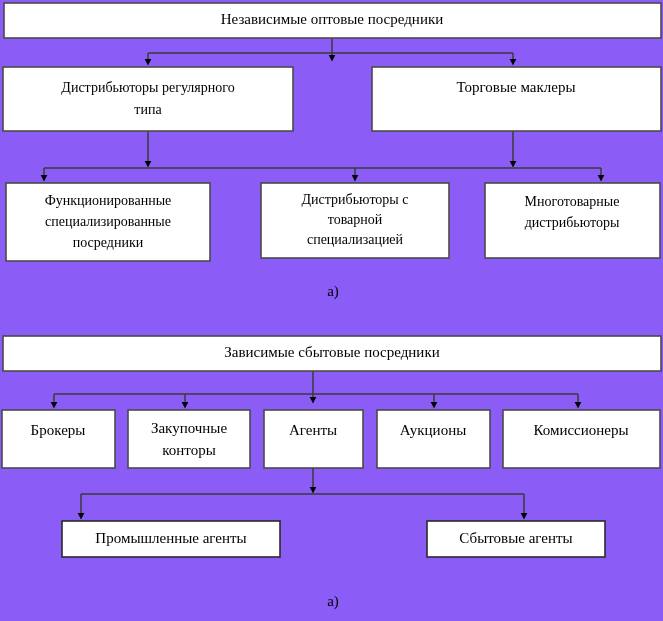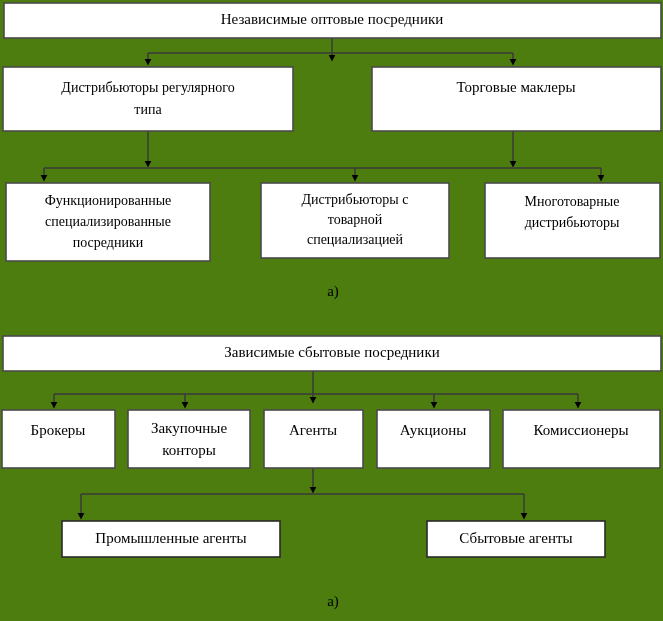--- a/index.html
+++ b/index.html
@@ -4,21 +4,21 @@
 <style>
   html, body {
     margin: 0;
     padding: 0;
     background: #ffffff;
   }
   #page {
     position: relative;
     width: 663px;
     height: 621px;
-    background: #4d7c0f;
+    background: #8b5cf6;
     font-family: "Liberation Serif", "DejaVu Serif", serif;
     overflow: hidden;
   }
   svg.diagram-canvas {
     position: absolute;
     left: 0;
     top: 0;
     width: 663px;
     height: 621px;
   }

